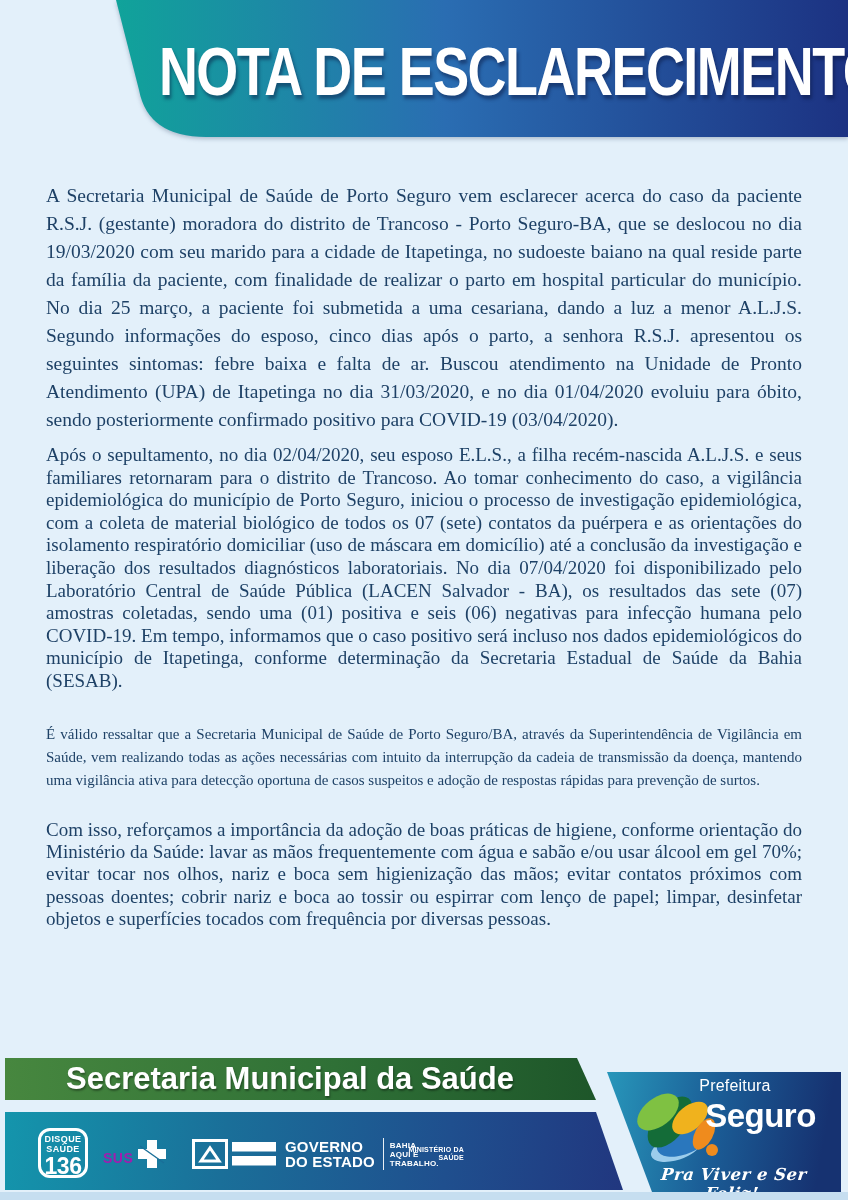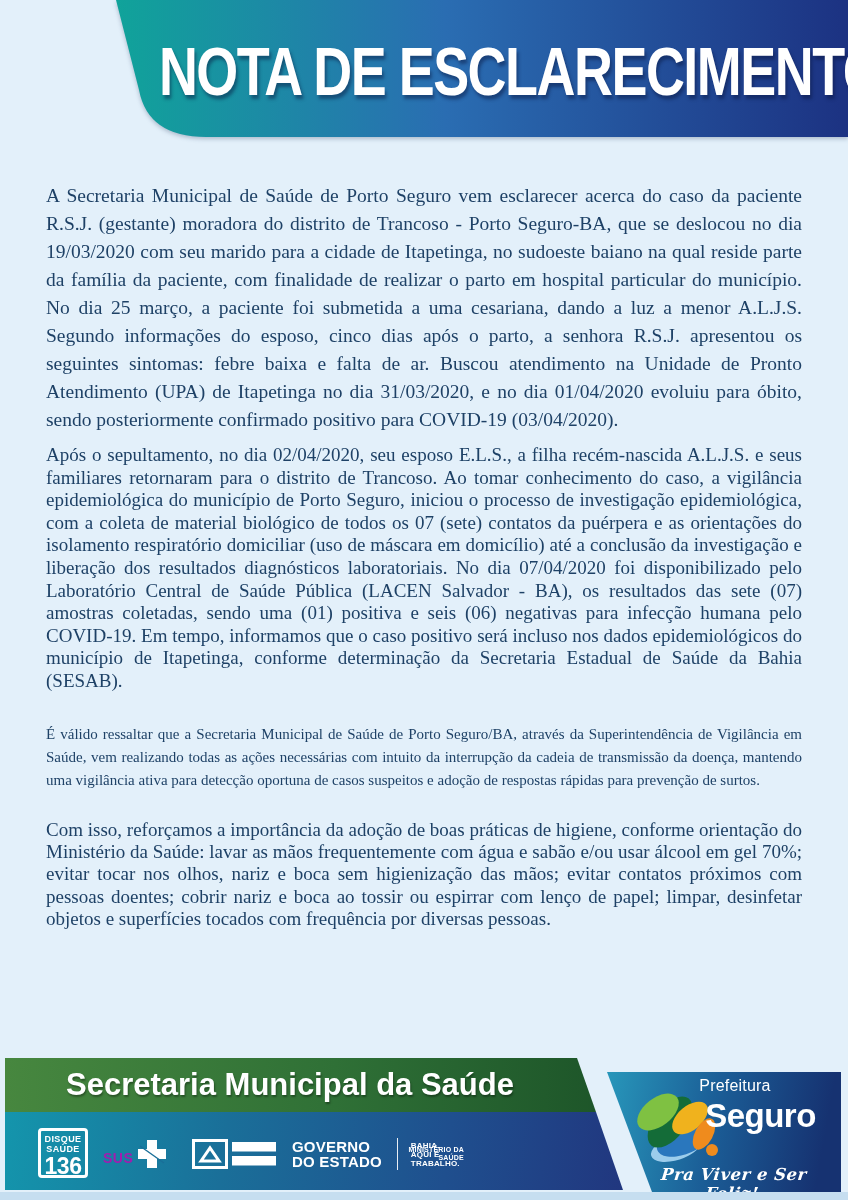--- a/index.html
+++ b/index.html
@@ -23,49 +23,49 @@
     color:#1e4166; font-family:"Liberation Serif", serif;
     text-align:justify;
   }
   .doc-body p{margin:0;}
   .p1{font-size:19.5px; line-height:28px;}
   .p2{font-size:19px;  line-height:22.6px; margin-top:10px !important;}
   .p3{font-size:15px;  line-height:23px;   margin-top:30px !important;}
   .p4{font-size:19px;  line-height:22.4px; margin-top:27px !important;}
   
   .f-green{
-    position:absolute; left:5px; top:1058px; width:600px; height:54px;
+    position:absolute; left:5px; top:1058px; width:600px; height:42px;
     clip-path:polygon(0 0,572px 0,591px 100%,0 100%);
     background:linear-gradient(90deg,#47873f 0%,#2f7036 55%,#1d5529 100%);
     display:flex; align-items:center; justify-content:center;
   }
   .f-green-title{
     font-weight:bold; font-size:31px; color:#fff; letter-spacing:0px;
     padding-right:30px; text-shadow:1px 2px 2px rgba(0,0,0,.35);
   }
   .f-blue{
     position:absolute; left:5px; top:1112px; width:630px; height:78px;
     clip-path:polygon(0 0,591px 0,618px 100%,0 100%);
     background:linear-gradient(97deg,#1495ac 0%,#1a6f99 35%,#1f4f8e 70%,#21357e 100%);
   }
   .f-strip{position:absolute;left:0;top:1192px;width:848px;height:8px;background:#c6def0;}
   
   .disque{
     position:absolute;left:38px;top:1128px;width:50px;height:50px;
-    border:3px solid #fff;border-radius:4px;box-sizing:border-box;
+    border:3px solid #fff;border-radius:12px;box-sizing:border-box;
     color:#fff;text-align:center;line-height:1;padding-top:4px;
   }
   .disque .s1{font-size:9px;font-weight:bold;letter-spacing:.4px;}
   .disque .s2{font-size:9px;font-weight:bold;letter-spacing:.4px;margin-top:1px;}
   .disque .num{font-size:23px;font-weight:bold;margin-top:1px;letter-spacing:-.5px;}
   
   .sus{position:absolute;left:103px;top:1136px;display:flex;align-items:center;color:#a21caf;}
   .sus .sus-label{font-size:14px;font-weight:bold;letter-spacing:.5px;margin-right:2px;margin-top:8px;}
   
-  .gov{position:absolute;left:192px;top:1138px;display:flex;align-items:center;color:#fff;gap:7px;}
+  .gov{position:absolute;left:192px;top:1138px;display:flex;align-items:center;color:#fff;}
   .gov-text{margin-left:7px;font-weight:bold;font-size:15px;line-height:15px;letter-spacing:.2px;}
   .gov-div{width:1px;height:32px;background:#fff;margin:0 6px 0 8px;opacity:.9;}
   .gov-tag{font-size:8px;font-weight:bold;line-height:9px;letter-spacing:.2px;}
   
   .mini{position:absolute;left:408px;top:1146px;width:56px;text-align:right;color:#fff;
         font-size:7px;font-weight:bold;line-height:8px;letter-spacing:.2px;}
   
   .patria{position:absolute;left:470px;top:1133px;display:flex;align-items:center;color:#fff;}
   .patria-text{margin-left:4px;line-height:1;}
   .patria-text .t1{font-size:9px;font-weight:bold;letter-spacing:.4px;}

